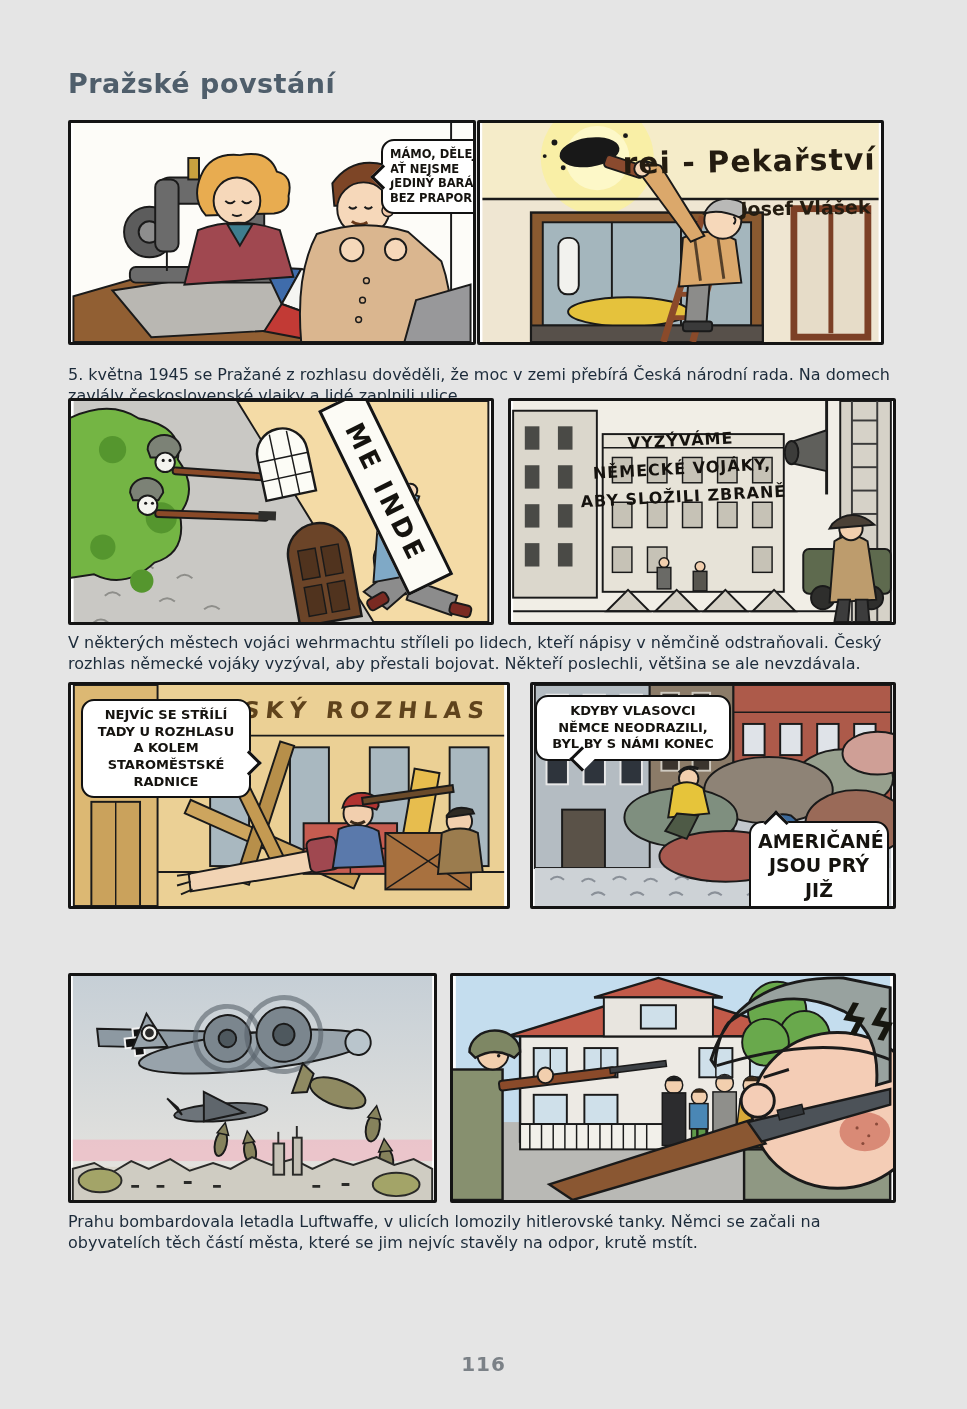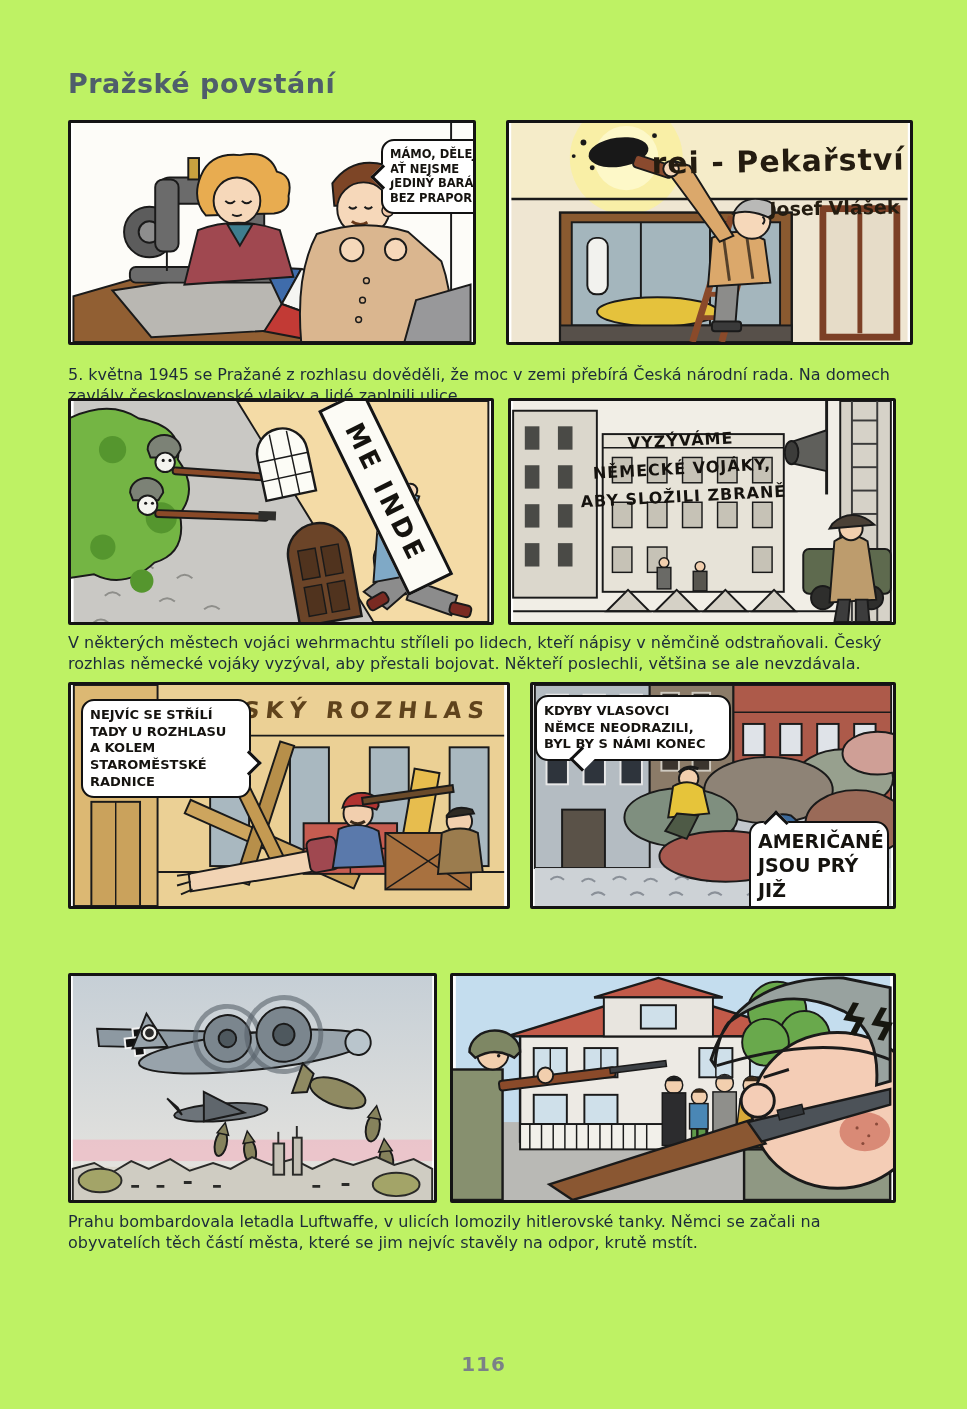--- a/index.html
+++ b/index.html
@@ -1,23 +1,23 @@
 <!DOCTYPE html>
 <html><head>
 <meta charset="utf-8">
 <style>
   html,body{margin:0;padding:0;background:#ffffff;}
-  .page{position:relative;width:967px;height:1409px;background:#bef264;font-family:"DejaVu Sans",sans-serif;overflow:hidden;}
+  .page{position:relative;width:967px;height:1409px;background:#e5e5e5;font-family:"DejaVu Sans",sans-serif;overflow:hidden;}
   .title{position:absolute;left:68px;top:68px;font-size:27px;font-weight:bold;color:#4f5e6b;letter-spacing:.5px;}
   .caption{position:absolute;left:68px;width:836px;font-size:16px;line-height:1.33;color:#1c2b3a;}
   .panel{position:absolute;box-sizing:border-box;border:3px solid #141414;border-radius:2px;background:#fff;overflow:hidden;}
   .panel svg{position:absolute;left:0;top:0;width:100%;height:100%;}
   .pagenum{position:absolute;left:0;top:1352px;width:100%;text-align:center;font-size:20px;font-weight:bold;color:#7b8187;letter-spacing:1px;}
   .bubble{position:absolute;z-index:3;background:#ffffff;border:2.5px solid #111;border-radius:13px;
-          padding:6px 7px;font-weight:bold;color:#15130f;white-space:pre-line;line-height:1.28;}
+          padding:6px 7px;font-weight:bold;color:#15130f;text-align:center;white-space:pre-line;line-height:1.28;}
   .bubble::after{content:"";position:absolute;width:15px;height:15px;background:#fff;transform:rotate(45deg);}
   .tail-l::after{left:-9px;bottom:26px;border-left:3px solid #111;border-bottom:3px solid #111;}
   .tail-r::after{right:-9px;bottom:24px;border-right:3px solid #111;border-top:3px solid #111;}
   .tail-b::after{left:36px;bottom:-9px;border-left:3px solid #111;border-bottom:3px solid #111;}
   .tail-tl::after{left:16px;top:-9px;border-left:3px solid #111;border-top:3px solid #111;}
   .overlay{position:absolute;z-index:2;white-space:pre-line;}
   .shopsign{left:104px;top:2px;width:292px;text-align:right;color:#241c10;transform:rotate(-1deg);}
   .shopsign .l1{font-size:30px;font-weight:bold;letter-spacing:1px;}
   .shopsign .l2{font-size:19px;font-weight:bold;padding-right:6px;margin-top:0px;}
   .banner{left:292px;top:-12px;width:200px;height:44px;line-height:44px;background:#fcfbf5;border:3px solid #141414;
@@ -78,21 +78,21 @@
         <circle cx="293" cy="202" r="3" fill="none" stroke="#1a1a1a" stroke-width="1.5"></circle>
         <polygon points="352,182 408,166 408,225 340,225" fill="#98989a" stroke="#1a1a1a" stroke-width="2"></polygon>
       </g>
     </svg>
     <div class="bubble tail-l" style="left:310px;top:16px;width:94px;font-size:11.5px;text-align:left;">MÁMO, DĚLEJ,
 AŤ NEJSME
 JEDINÝ BARÁK
 BEZ PRAPORU</div>
   </div>
 
-  <div class="panel" style="left:506px;top:120px;width:407px;height:225px;">
+  <div class="panel" style="left:477px;top:120px;width:407px;height:225px;">
     <svg viewBox="0 0 407 225">
       <rect width="407" height="225" fill="#efe6d2"></rect>
       <rect x="0" y="0" width="407" height="78" fill="#f5ecc9"></rect>
       <circle cx="118" cy="36" r="58" fill="#f9f0a0" opacity="0.85"></circle>
       <circle cx="118" cy="36" r="33" fill="#fdf8c8"></circle>
       <line x1="0" y1="78" x2="407" y2="78" stroke="#1a1a1a" stroke-width="2.5"></line>
       <g>
         <ellipse cx="110" cy="30" rx="31" ry="15" fill="#181818" transform="rotate(-8 110 30)"></ellipse>
         <circle cx="74" cy="20" r="3" fill="#181818"></circle>
           <circle cx="83" cy="46" r="2.5" fill="#181818"></circle>

